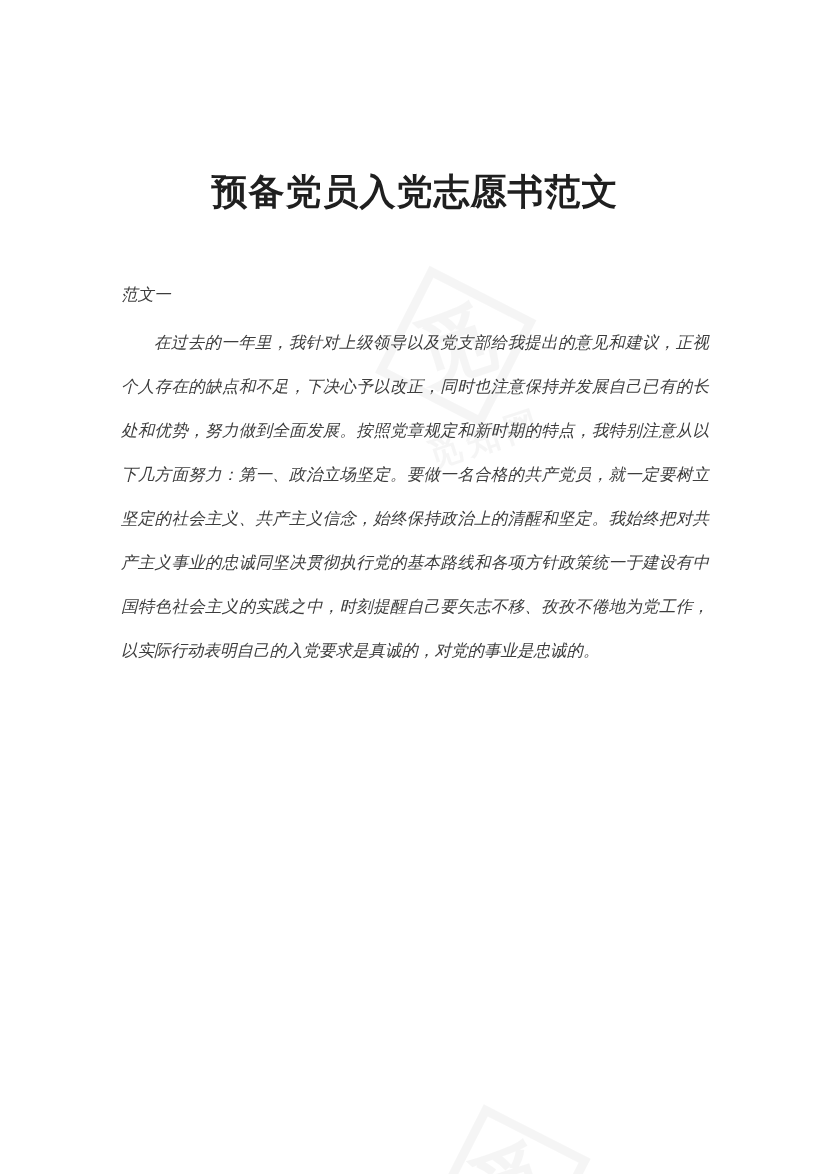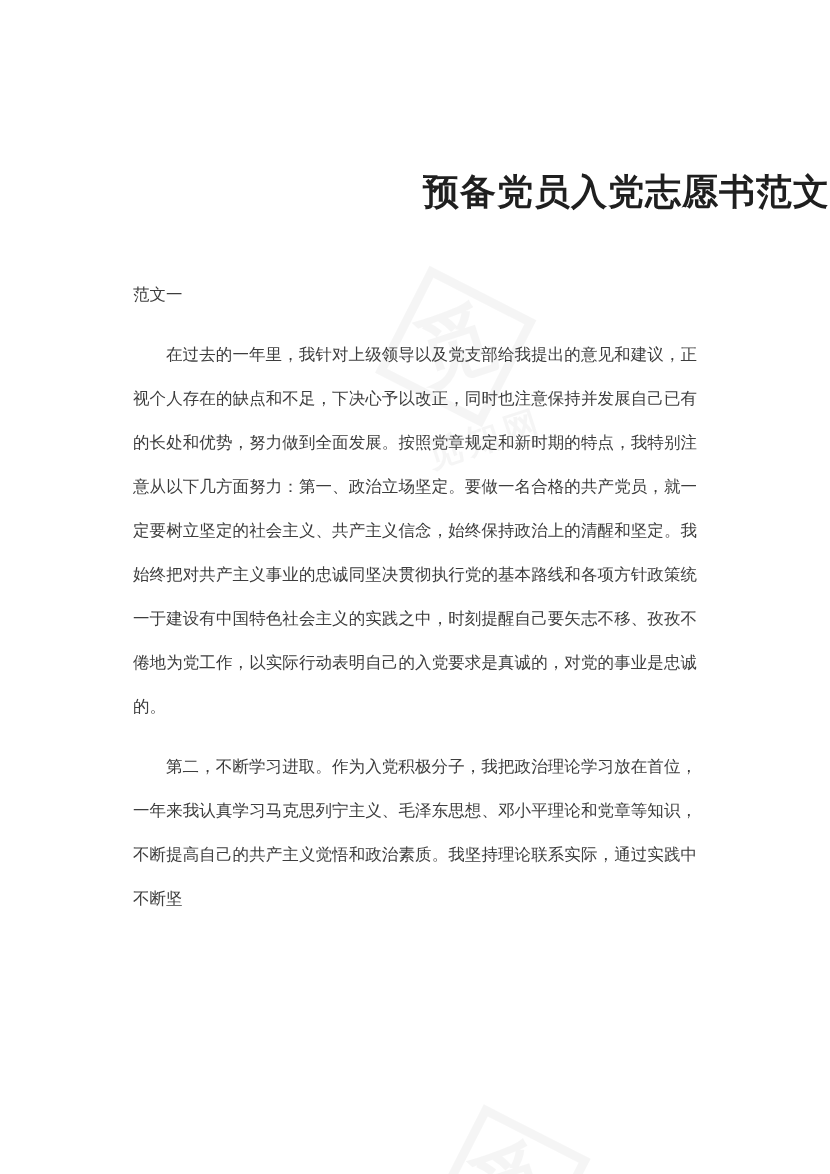--- a/index.html
+++ b/index.html
@@ -11,37 +11,37 @@
     font-family: "Liberation Sans", "DejaVu Sans", sans-serif;
   }
   .page {
     position: relative;
     width: 830px;
     height: 1174px;
     background: #ffffff;
     padding-top: 168px;
   }
   .doc-title {
-    text-align: right;
+    text-align: center;
     font-size: 36px;
     font-weight: 700;
     color: #1f1f1f;
     line-height: 48px;
     letter-spacing: 1px;
     margin-bottom: 56px;
   }
   .doc-body {
     width: 596px;
     margin: 0 auto;
     font-size: 16.5px;
     line-height: 44px;
     color: #3d3d3d;
     text-align: justify;
   }
-  .doc-body p { margin: 16px; }
+  .doc-body p { margin: 4px; font-style: italic; }
   .doc-body p.indent { text-indent: 2em; }
 
   
   .watermark {
     position: absolute;
     width: 220px;
     height: 220px;
     pointer-events: none;
     opacity: 0.05;
     transform: rotate(-18deg);
@@ -96,17 +96,16 @@
     </div>
 
   </div>
 
   <div class="content">
     <h1 class="doc-title">预备党员入党志愿书范文</h1>
 
     <div class="doc-body">
       <p>范文一</p>
       <p class="indent">在过去的一年里，我针对上级领导以及党支部给我提出的意见和建议，正视个人存在的缺点和不足，下决心予以改正，同时也注意保持并发展自己已有的长处和优势，努力做到全面发展。按照党章规定和新时期的特点，我特别注意从以下几方面努力：第一、政治立场坚定。要做一名合格的共产党员，就一定要树立坚定的社会主义、共产主义信念，始终保持政治上的清醒和坚定。我始终把对共产主义事业的忠诚同坚决贯彻执行党的基本路线和各项方针政策统一于建设有中国特色社会主义的实践之中，时刻提醒自己要矢志不移、孜孜不倦地为党工作，以实际行动表明自己的入党要求是真诚的，对党的事业是忠诚的。</p>
-      <p class="indent">第二，不断学习进取。作为入党积极分子，我把政治理论学习放在首位，一年来我认真学习马克思列宁主义、毛泽东思想、邓小平理论和党章等知识，不断提高自己的共产主义觉悟和政治素质。我坚持理论联系实际，通过实践中不断坚</p>
     </div>
   </div>
 
 </div>
 
 </body></html>

